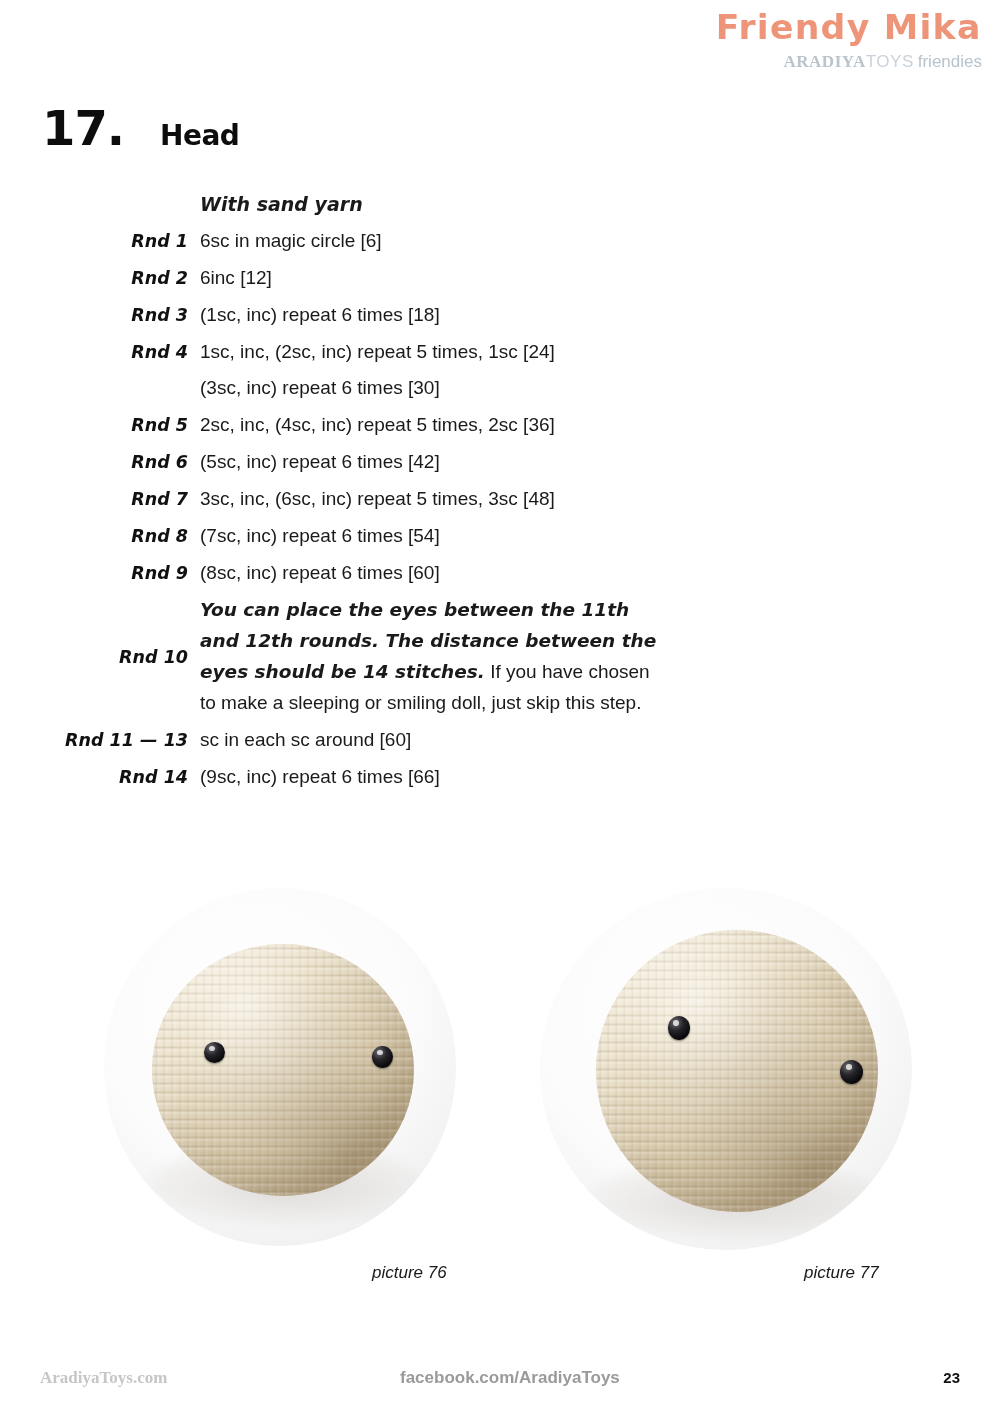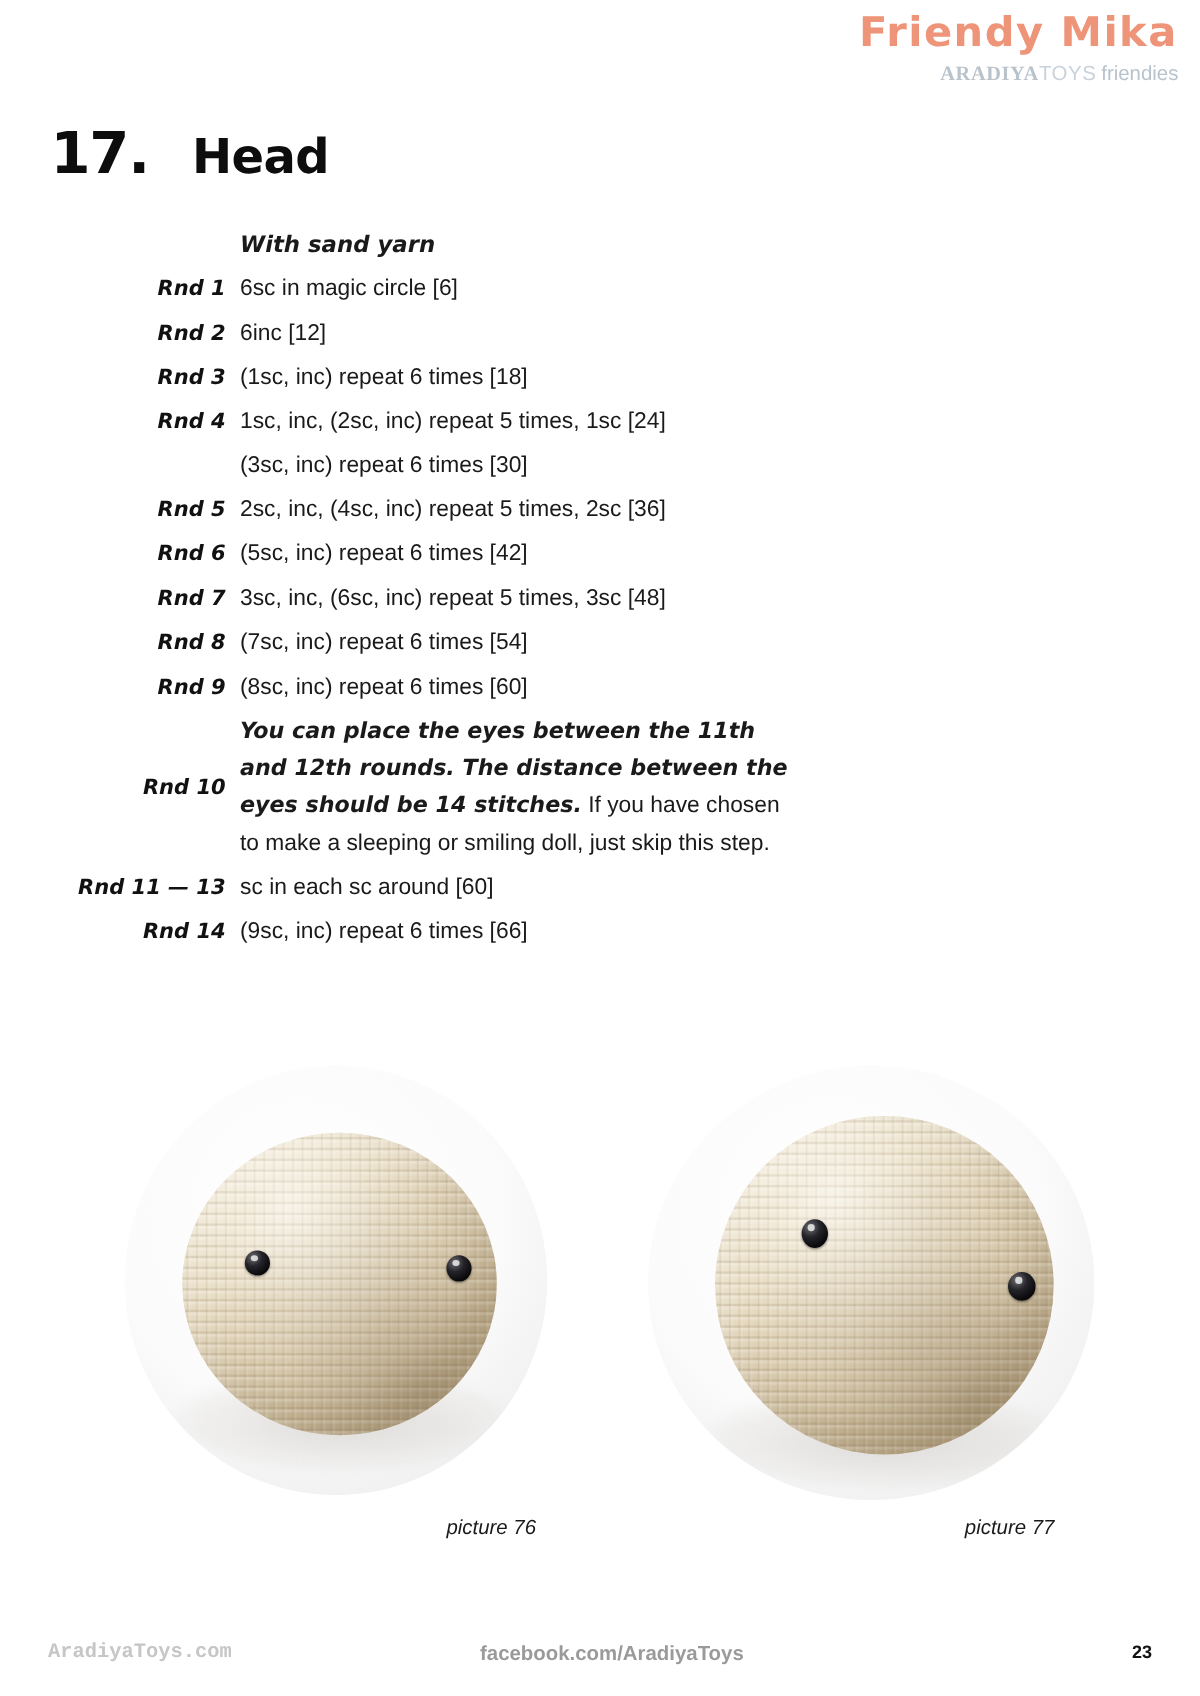--- a/index.html
+++ b/index.html
@@ -73,21 +73,21 @@
   .section-number {
     font-family: "DejaVu Sans", sans-serif;
     font-weight: bold;
     font-size: 48px;
     color: #0d0d0d;
     letter-spacing: -1px;
   }
   .section-name {
     font-family: "DejaVu Sans", sans-serif;
     font-weight: bold;
-    font-size: 40px;
+    font-size: 28px;
     color: #0d0d0d;
     margin-left: 36px;
     letter-spacing: -0.5px;
   }
 
   
   .pattern {
     position: absolute;
     top: 189px;
     left: 0;
@@ -270,21 +270,21 @@
     position: absolute;
     left: 0;
     top: 1368px;
     width: 1000px;
     height: 30px;
   }
   .footer-left {
     position: absolute;
     left: 40px;
     top: 0;
-    font-family: Liberation Mono, monospace;
+    font-family: Liberation Serif, serif;
     font-weight: bold;
     font-size: 17px;
     color: #c6c6c6;
   }
   .footer-center {
     position: absolute;
     left: 400px;
     top: 0;
     font-family: "Liberation Sans", sans-serif;
     font-weight: bold;

